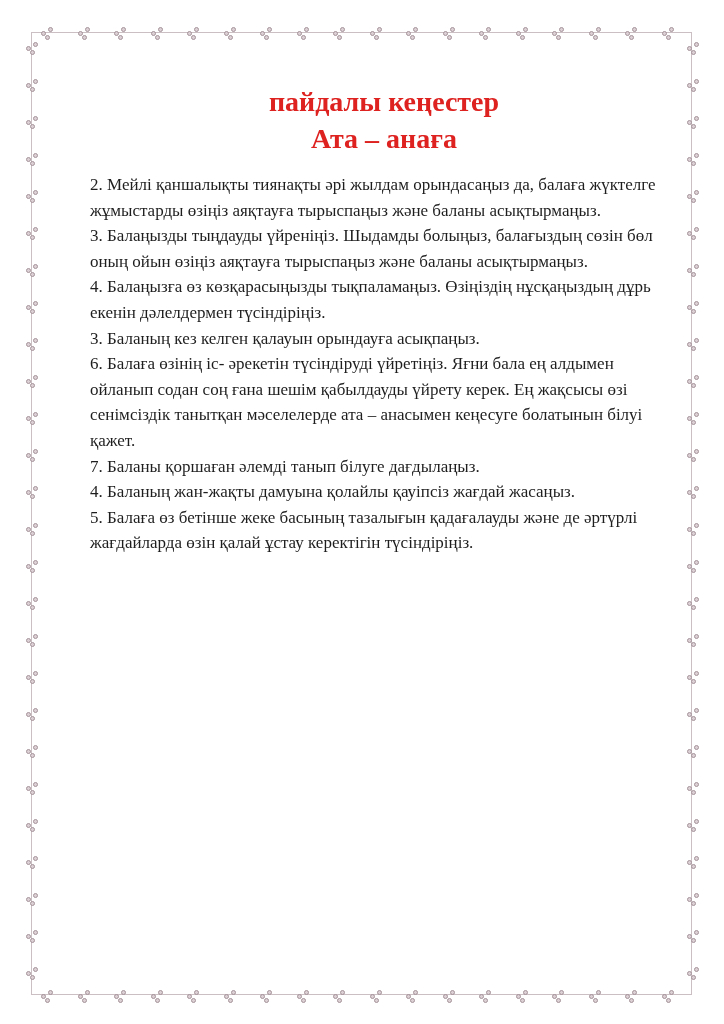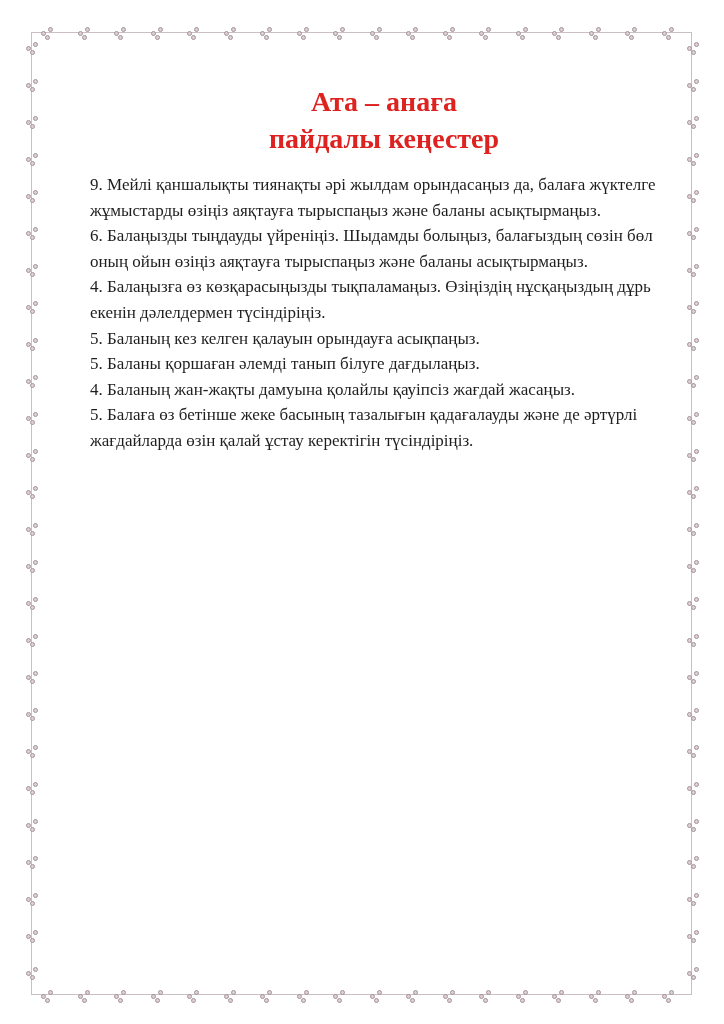--- a/index.html
+++ b/index.html
@@ -482,25 +482,26 @@
       <div class="dot" style="left: 5px; top: 9px;"></div>
     </div>
     <div class="cluster" style="left: 654px; top: 933px;">
       <div class="dot" style="left: 8px; top: 1px;"></div>
       <div class="dot" style="left: 1px; top: 5px;"></div>
       <div class="dot" style="left: 5px; top: 9px;"></div>
     </div>
   </div>
 
 <h1 class="title">
+  <span>пайдалы кеңестер</span>
   <span>Ата – анаға</span>
-  <span>пайдалы кеңестер</span>
 </h1>
 
 <div class="content">
-  <p>9. Мейлі қаншалықты тиянақты әрі жылдам орындасаңыз да, балаға жүктелге жұмыстарды өзіңіз аяқтауға тырыспаңыз және баланы асықтырмаңыз.</p>
-  <p>6. Балаңызды тыңдауды үйреніңіз. Шыдамды болыңыз, балағыздың сөзін бөл оның ойын өзіңіз аяқтауға тырыспаңыз және баланы асықтырмаңыз.</p>
+  <p>2. Мейлі қаншалықты тиянақты әрі жылдам орындасаңыз да, балаға жүктелге жұмыстарды өзіңіз аяқтауға тырыспаңыз және баланы асықтырмаңыз.</p>
+  <p>3. Балаңызды тыңдауды үйреніңіз. Шыдамды болыңыз, балағыздың сөзін бөл оның ойын өзіңіз аяқтауға тырыспаңыз және баланы асықтырмаңыз.</p>
   <p>4.  Балаңызға өз көзқарасыңызды тықпаламаңыз. Өзіңіздің нұсқаңыздың дұрь екенін дәлелдермен түсіндіріңіз.</p>
-  <p>5. Баланың кез келген қалауын орындауға асықпаңыз.</p>
-  <p>5.  Баланы қоршаған әлемді танып білуге дағдылаңыз.</p>
+  <p>3. Баланың кез келген қалауын орындауға асықпаңыз.</p>
+  <p>6.  Балаға өзінің іс- әрекетін түсіндіруді үйретіңіз. Яғни бала ең алдымен ойланып содан соң ғана шешім қабылдауды үйрету керек. Ең жақсысы өзі сенімсіздік танытқан мәселелерде ата – анасымен кеңесуге болатынын білуі қажет.</p>
+  <p>7.  Баланы қоршаған әлемді танып білуге дағдылаңыз.</p>
   <p>4.  Баланың жан-жақты дамуына қолайлы қауіпсіз жағдай жасаңыз.</p>
   <p>5.  Балаға өз бетінше жеке басының тазалығын қадағалауды және де әртүрлі жағдайларда өзін қалай ұстау керектігін түсіндіріңіз.</p>
 </div>
 
 </body></html>

